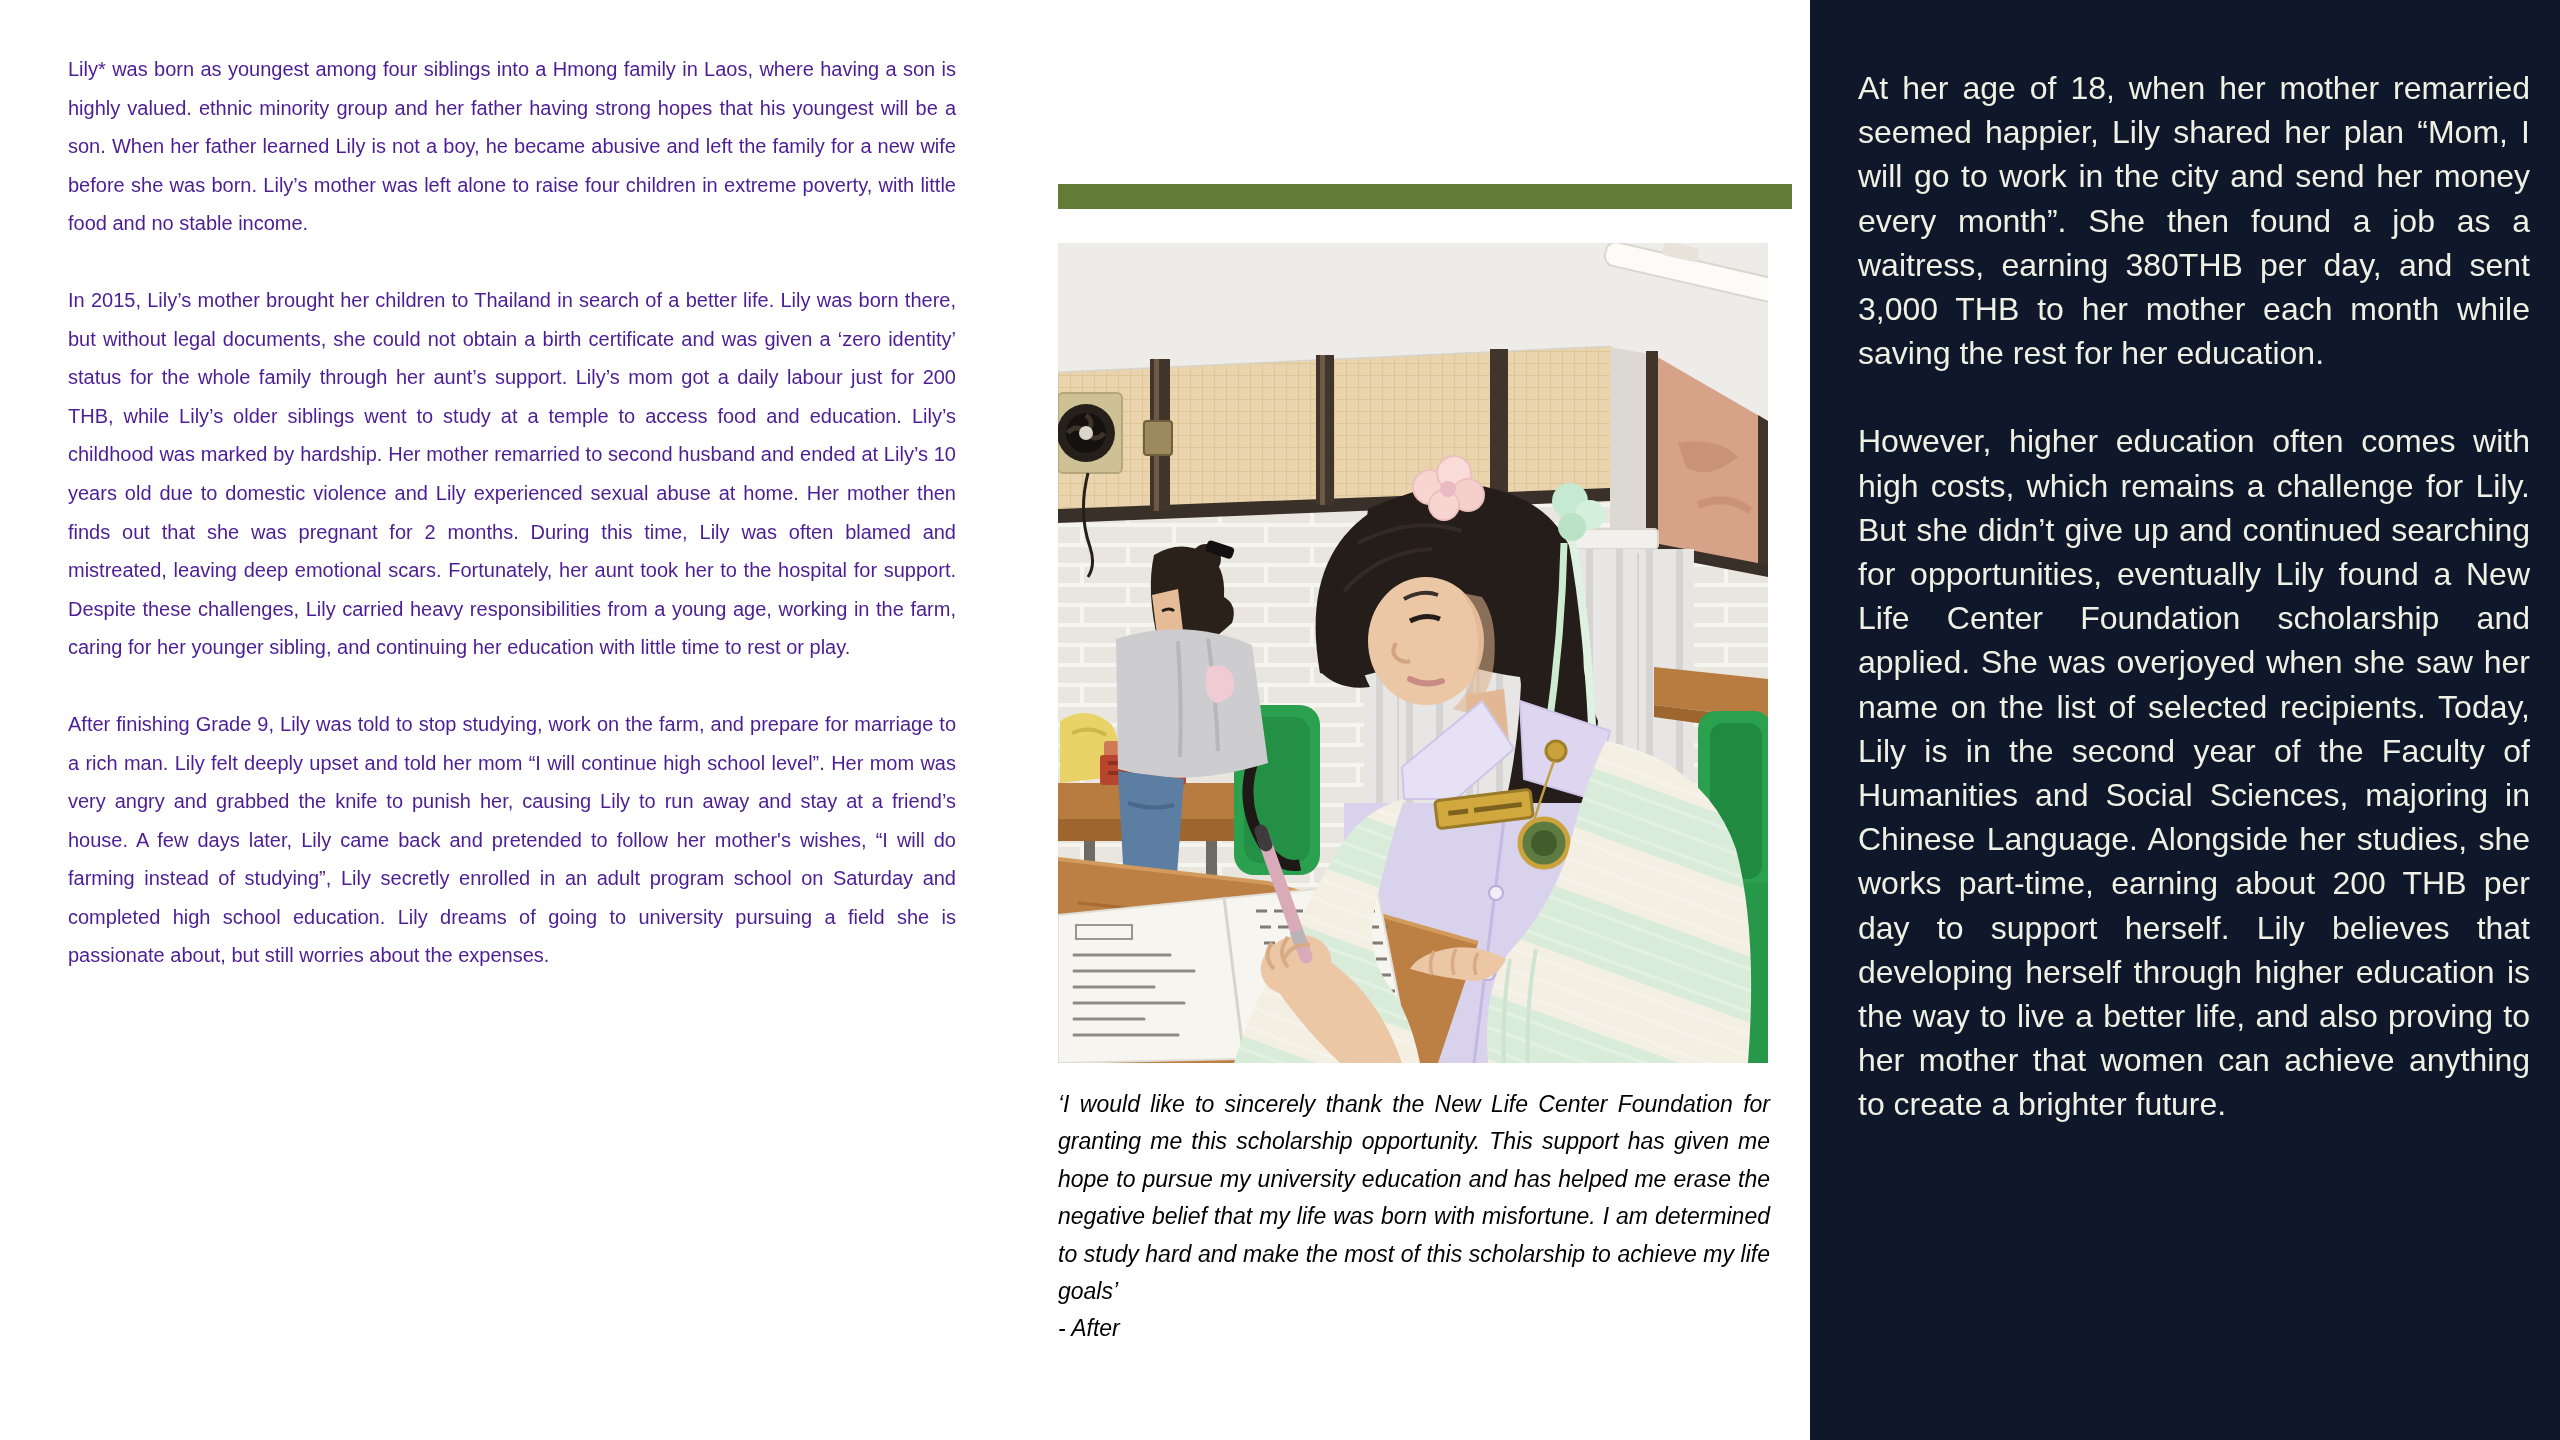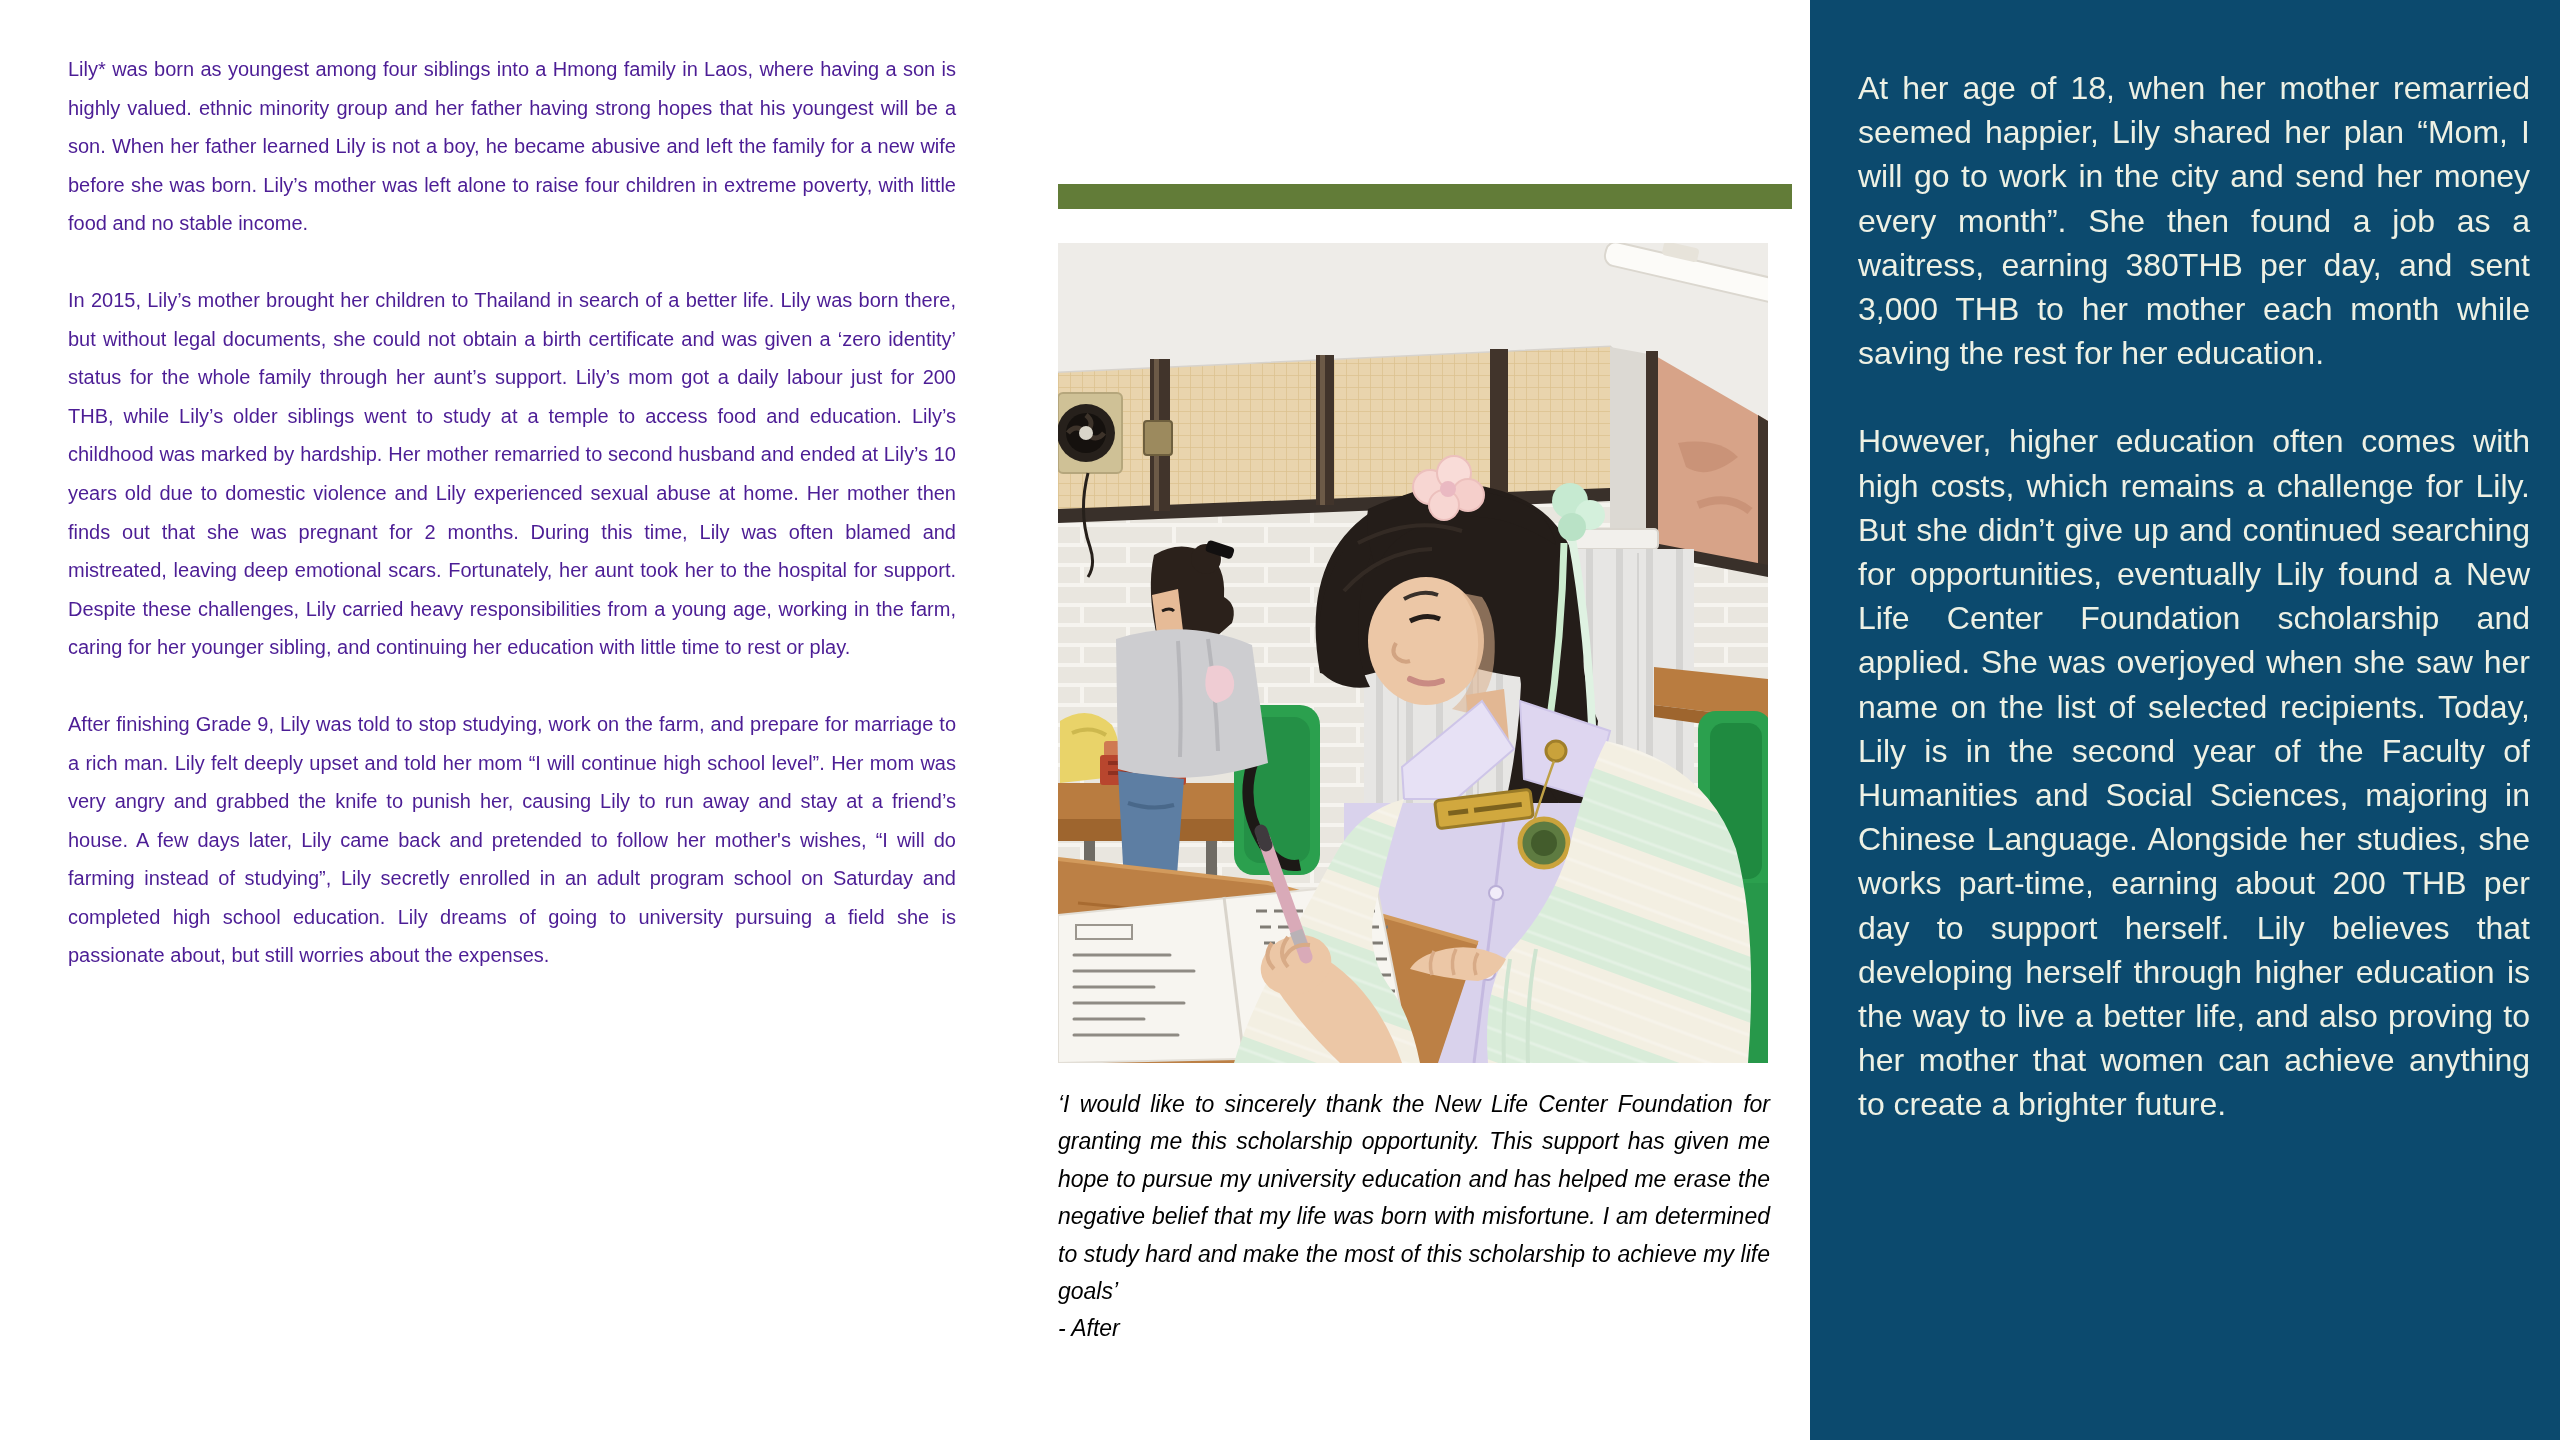--- a/index.html
+++ b/index.html
@@ -237,20 +237,20 @@
         <path d="M376,708 q-6,12 -2,24 M398,706 q-6,12 -2,26 M420,710 q-6,10 -2,22" stroke="#d8ab87" stroke-width="3.5" fill="none"></path>
       </g>
     </svg>
   </figure>
 
   <div class="quote">
     <span>‘I would like to sincerely thank the New Life Center Foundation for granting me this scholarship opportunity. This support has given me hope to pursue my university education and has helped me erase the negative belief that my life was born with misfortune. I am determined to study hard and make the most of this scholarship to achieve my life goals’</span><br>
     <span>- After</span>
   </div>
 
-  <aside class="panel" style="background: #0c4a6e;">
+  <aside class="panel" style="background: #0f172a;">
     <div class="panel-text">
       <p>At her age of 18, when her mother remarried seemed happier, Lily shared her plan “Mom, I will go to work in the city and send her money every month”. She then found a job as a waitress, earning 380THB per day, and sent 3,000 THB to her mother each month while saving the rest for her education.</p>
       <p>However, higher education often comes with high costs, which remains a challenge for Lily. But she didn’t give up and continued searching for opportunities, eventually Lily found a New Life Center Foundation scholarship and applied. She was overjoyed when she saw her name on the list of selected recipients. Today, Lily is in the second year of the Faculty of Humanities and Social Sciences, majoring in Chinese Language. Alongside her studies, she works part-time, earning about 200 THB per day to support herself. Lily believes that developing herself through higher education is the way to live a better life, and also proving to her mother that women can achieve anything to create a brighter future.</p>
     </div>
   </aside>
 
 </div>
 
 </body></html>

